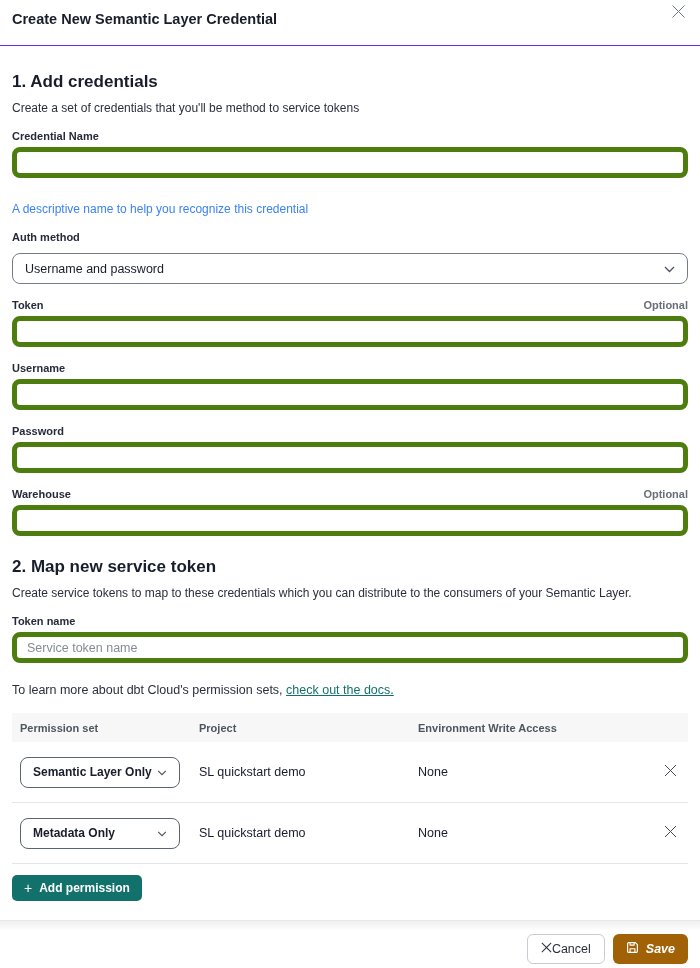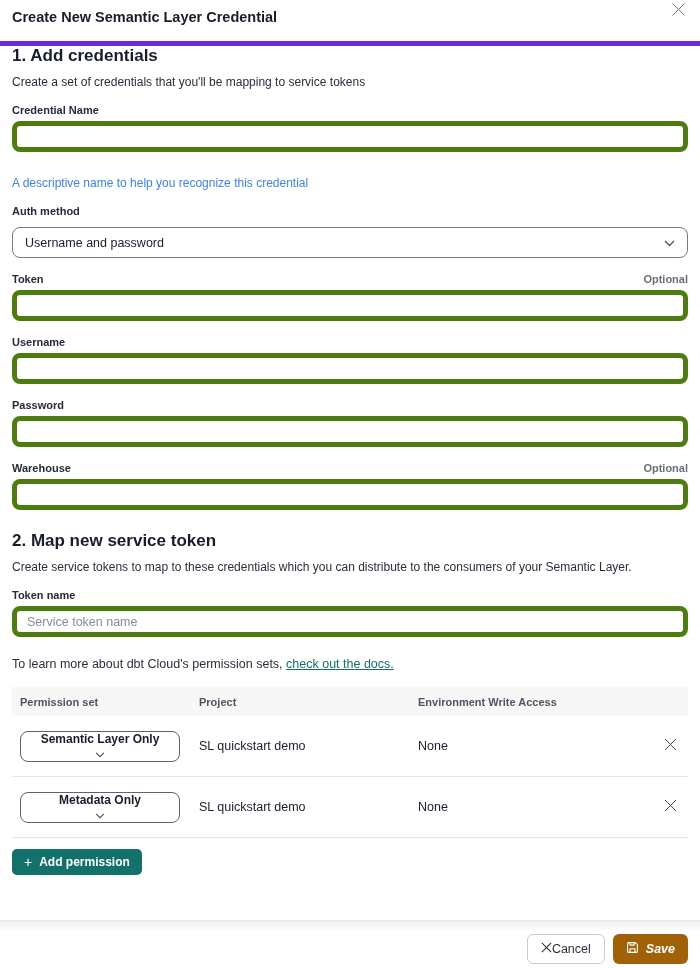--- a/index.html
+++ b/index.html
@@ -13,37 +13,37 @@
     overflow: hidden;
   }
 
   
   .modal-header {
     flex: 0 0 46px;
     display: flex;
     align-items: center;
     justify-content: space-between;
     padding: 0 14px 8px 12px;
-    border-bottom: 5px solid #6d28d9;
+    border-bottom: 1px solid #6d28d9;
   }
   .modal-title { font-size: 14.5px; font-weight: bold; color: #181d2c; }
   .close-btn {
     background: none; border: none; cursor: pointer;
     display: flex; align-items: flex-start; padding: 0;
     margin-top: -12px;
   }
   .close-btn svg { stroke: #6e7480; }
 
   
   .modal-content {
     flex: 1 1 auto;
     padding: 0 12px;
     overflow: hidden;
   }
-  .section-heading { font-size: 17px; font-weight: bold; color: #181d2c; }
+  .section-heading { font-size: 17px; font-weight: bold; color: #181d2c; margin-top: 26px; }
   .section-heading.second { margin-top: 21px; }
   .section-desc { font-size: 12px; color: #2a2f3d; margin-top: 9px; }
 
   .field-label-row {
     display: flex; justify-content: space-between; align-items: baseline;
     margin-top: 15px;
   }
   .field-label { font-size: 11px; font-weight: bold; color: #262b39; }
   .optional-tag { font-size: 11px; font-weight: bold; color: #6a6e79; }
   .text-input {
@@ -83,21 +83,21 @@
     font-size: 11px; font-weight: bold; color: #4f5560;
   }
   .perm-header > div { padding-left: 8px; }
   .perm-row { height: 61px; border-bottom: 1px solid #e4e5e8; font-size: 12.5px; color: #181d2c; }
   .perm-row > div { padding-left: 8px; }
   .perm-select {
     display: flex; align-items: center; justify-content: space-between;
     width: 160px; height: 31px;
     border: 1px solid #5c6370; border-radius: 8px;
     padding: 0 12px; background: #fff; cursor: pointer;
-    font-size: 12px; font-weight: bold; color: #181d2c; flex-direction: column;
+    font-size: 12px; font-weight: bold; color: #181d2c;
   }
   .perm-select svg { stroke: #4d5360; }
   .row-remove {
     background: none; border: none; cursor: pointer;
     display: flex; align-items: center; justify-content: center;
     width: 28px; height: 28px; padding: 0;
   }
   .row-remove svg { stroke: #3c listed4350; stroke: #434956; }
 
   
@@ -154,21 +154,21 @@
         <line x1="1.5" y1="1.5" x2="13.5" y2="13.5"></line>
           <line x1="13.5" y1="1.5" x2="1.5" y2="13.5"></line>
       </svg>
     </span>
   </button>
 </div>
 
 <div class="modal-content">
 
   <div class="section-heading">1. Add credentials</div>
-  <div class="section-desc">Create a set of credentials that you'll be mapping to service tokens</div>
+  <div class="section-desc">Create a set of credentials that you'll be method to service tokens</div>
 
   <div class="field-label-row">
     <span class="field-label">Credential Name</span>
   </div>
   <input class="text-input" type="text" value="" style="">
   <div class="helper-text">A descriptive name to help you recognize this credential</div>
 
   <div class="field-label-row">
     <span class="field-label">Auth method</span>
   </div>

